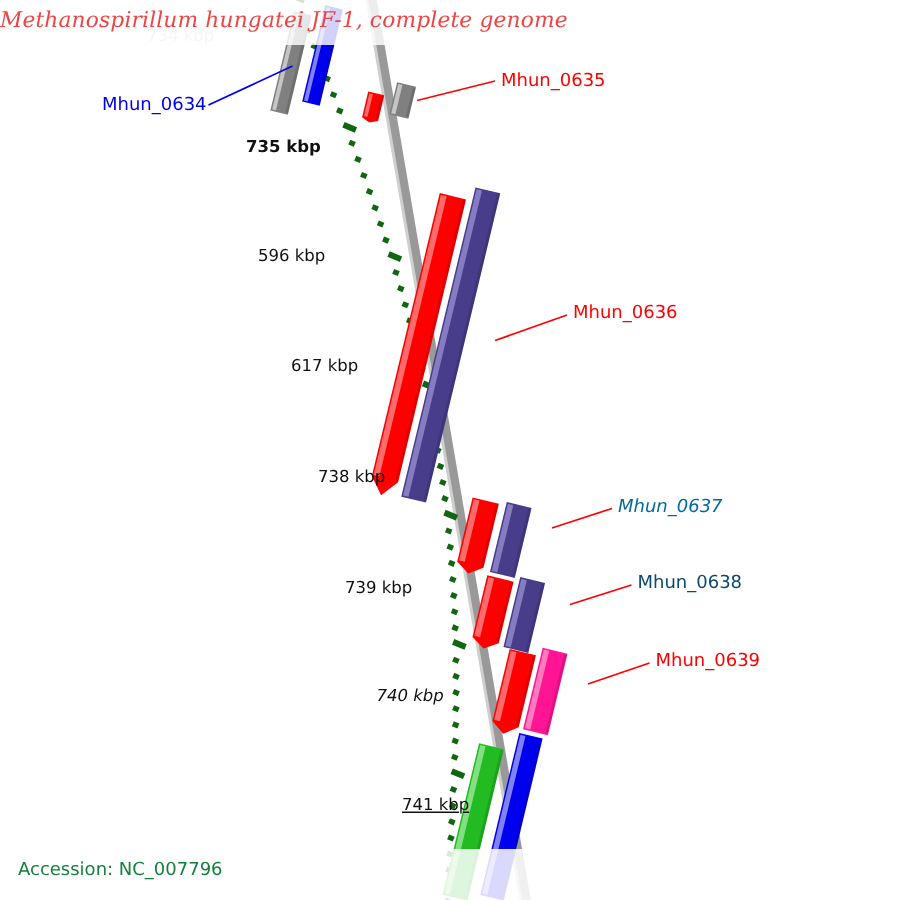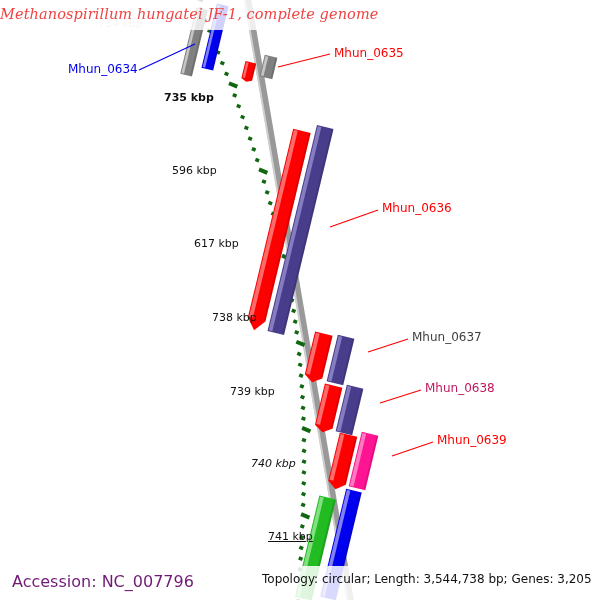--- a/index.html
+++ b/index.html
@@ -53,22 +53,22 @@
     top: 566px;
     width: 600px;
     height: 34px;
     background: rgba(255,255,255,0.85);
     z-index: 45;
   }
   #status-accession {
     position: absolute;
     left: 12px;
     top: 572px;
-    font-size: 16px;
-    color: #701a75;
+    font-size: 12px;
+    color: #15803d;
     z-index: 46;
     white-space: nowrap;
   }
   #status-info {
     position: absolute;
     left: 262px;
     top: 572px;
     font-size: 12px;
     color: #111111;
     z-index: 46;
@@ -255,25 +255,24 @@
       <div class="tick-label" style="left: 194px; top: 237px;">617 kbp</div>
       <div class="tick-label" style="left: 212px; top: 311px;">738 kbp</div>
       <div class="tick-label" style="left: 230px; top: 385px;">739 kbp</div>
       <div class="tick-label" style="left: 251px; top: 457px; font-style: italic;">740 kbp</div>
       <div class="tick-label" style="left: 268px; top: 530px; text-decoration: underline;">741 kbp</div>
     </div>
   <div id="gene-labels-layer">
       <div class="gene-label blue" style="left: 68px; top: 62px; color: rgb(0, 0, 238);">Mhun_0634</div>
       <div class="gene-label red" style="left: 334px; top: 46px; color: rgb(255, 0, 0);">Mhun_0635</div>
       <div class="gene-label red" style="left: 382px; top: 201px; color: rgb(255, 0, 0); text-align: right;">Mhun_0636</div>
-      <div class="gene-label red" style="left: 412px; top: 330px; color: #404040;">Mhun_0637</div>
-      <div class="gene-label red" style="left: 425px; top: 381px; color: #be185d;">Mhun_0638</div>
+      <div class="gene-label red" style="left: 412px; top: 330px; color: #0369a1; font-style: italic;">Mhun_0637</div>
+      <div class="gene-label red" style="left: 425px; top: 381px; color: #0c4a6e;">Mhun_0638</div>
       <div class="gene-label red" style="left: 437px; top: 433px; color: rgb(255, 0, 0);">Mhun_0639</div>
     </div>
 
   <div id="title-banner"></div>
   <div id="page-title">Methanospirillum hungatei JF-1, complete genome</div>
 
   <div id="status-bar"></div>
   <div id="status-accession">Accession: NC_007796</div>
-  <div id="status-info">Topology: circular; Length: 3,544,738 bp; Genes: 3,205</div>
 
 </div>
 
 </body></html>

